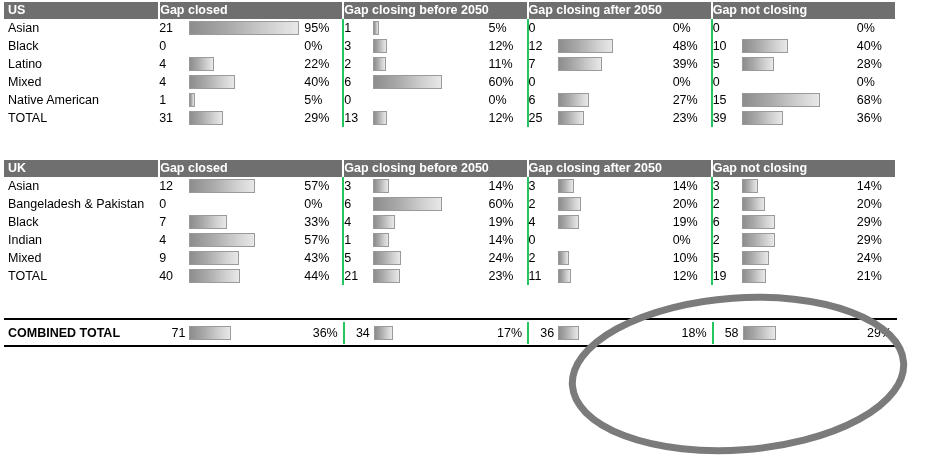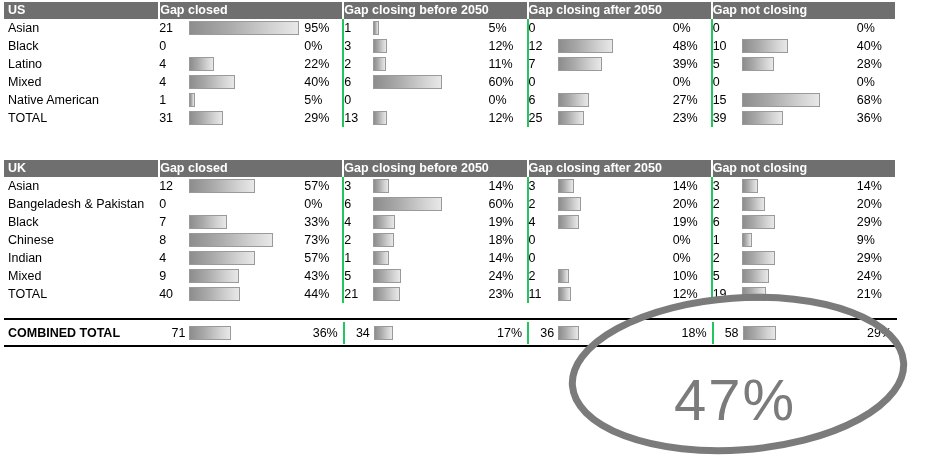--- a/index.html
+++ b/index.html
@@ -447,49 +447,20 @@
           <td class="pct">19%</td>
           <td class="num sep-left">6</td>
           <td class="barcell">
             <div class="barwrap">
               <div class="bar" style="width: 29%;"></div>
             </div>
           </td>
           <td class="pct">29%</td>
         </tr>
         <tr>
-          <td class="lbl">Chinese</td>
-          <td class="num">8</td>
-          <td class="barcell">
-            <div class="barwrap">
-              <div class="bar" style="width: 73%;"></div>
-            </div>
-          </td>
-          <td class="pct">73%</td>
-          <td class="num sep-left">2</td>
-          <td class="barcell">
-            <div class="barwrap">
-              <div class="bar" style="width: 18%;"></div>
-            </div>
-          </td>
-          <td class="pct">18%</td>
-          <td class="num sep-left">0</td>
-          <td class="barcell">
-            <div class="barwrap"></div>
-          </td>
-          <td class="pct">0%</td>
-          <td class="num sep-left">1</td>
-          <td class="barcell">
-            <div class="barwrap">
-              <div class="bar" style="width: 9%;"></div>
-            </div>
-          </td>
-          <td class="pct">9%</td>
-        </tr>
-        <tr>
           <td class="lbl">Indian</td>
           <td class="num">4</td>
           <td class="barcell">
             <div class="barwrap">
               <div class="bar" style="width: 57%;"></div>
             </div>
           </td>
           <td class="pct">57%</td>
           <td class="num sep-left">1</td>
           <td class="barcell">
@@ -626,16 +597,15 @@
           <td class="pct">29%</td>
         </tr>
       </tbody>
   </table>
   <div class="rule rule-bot"></div>
 
   <div class="annotation">
     <svg width="360" height="172" viewBox="0 0 360 172">
       <ellipse cx="176" cy="86" rx="166" ry="76" fill="none" stroke="#7b7b7b" stroke-width="7" transform="rotate(-4 176 86)"></ellipse>
     </svg>
-    <div class="annot-text">47%</div>
   </div>
 
 </div>
 
 </body></html>

